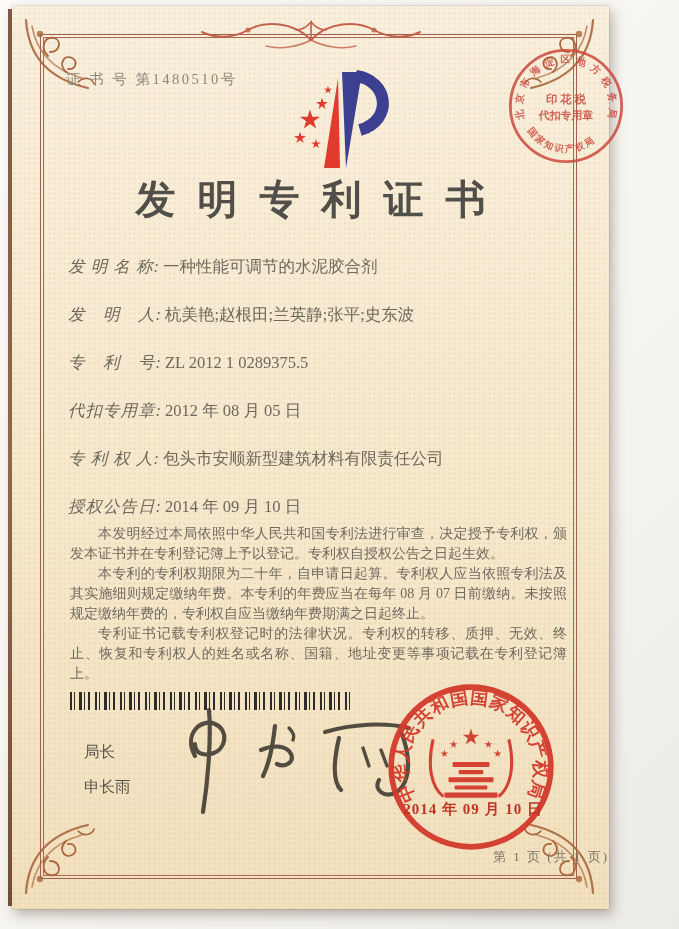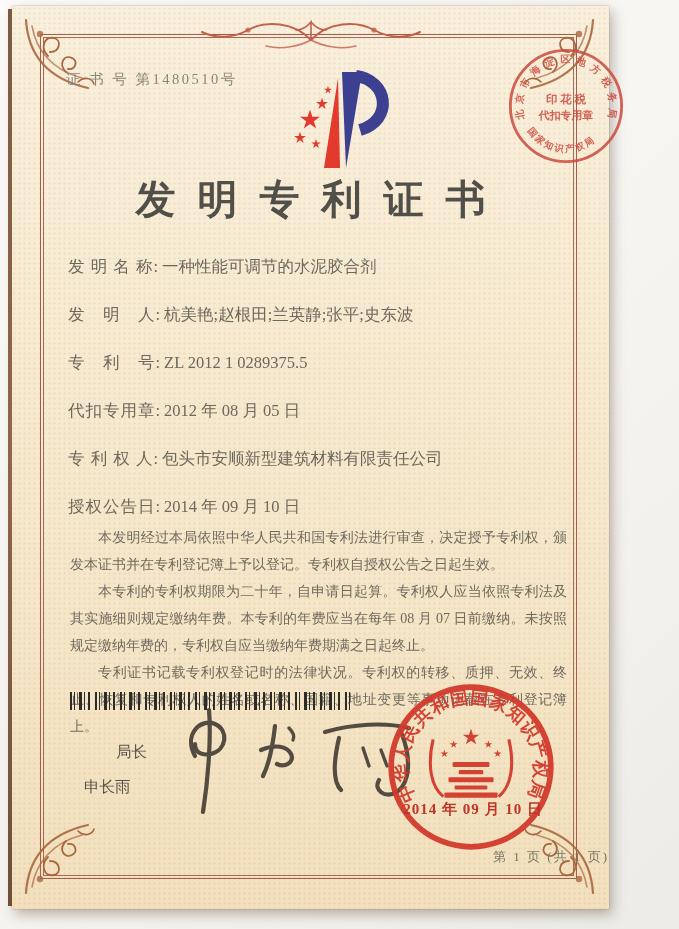--- a/index.html
+++ b/index.html
@@ -33,35 +33,35 @@
   .top-ornament{position:absolute;left:50%;top:4px;transform:translateX(-50%);width:230px;height:48px;color:#c2604a;}
   .cert-no{position:absolute;left:54px;top:64px;font-size:14.5px;letter-spacing:2.5px;color:#8b8677;}
   .logo{position:absolute;left:264px;top:62px;width:140px;height:112px;}
   .stamp{position:absolute;left:494px;top:40px;width:120px;height:120px;opacity:.85;}
   .title{
     position:absolute;left:0;right:0;top:166px;text-align:center;
     font-size:40px;font-weight:600;color:#514f49;letter-spacing:22px;text-indent:22px;
   }
   .fields{position:absolute;left:56px;top:250px;right:36px;}
   .field{height:21px;margin-bottom:27px;font-size:16.5px;color:#6d685c;white-space:nowrap;}
-  .field .lbl{letter-spacing:1px;}
+  .field .lbl{letter-spacing:1px;font-style:italic;}
   .field .val{margin-left:3px;}
-  .body-text{position:absolute;left:58px;right:42px;top:518px;font-size:14px;line-height:27px;color:#6f6a5f;text-align:justify;}
+  .body-text{position:absolute;left:58px;right:42px;top:518px;font-size:14px;line-height:20px;color:#6f6a5f;text-align:justify;}
   .body-text p{margin:0;text-indent:2em;}
   .barcode{
     position:absolute;left:58px;top:686px;width:280px;height:18px;
     background:repeating-linear-gradient(90deg,
       #2e2c29 0 2px, transparent 2px 4px,
       #2e2c29 4px 5px, transparent 5px 9px,
       #2e2c29 9px 12px, transparent 12px 14px,
       #2e2c29 14px 15px, transparent 15px 18px,
       #2e2c29 18px 20px, transparent 20px 25px);
   }
   .signer{position:absolute;left:72px;top:736px;font-size:15.5px;color:#56524a;}
-  .signer .signer-title{margin-bottom:14px;margin-left:32px;}
+  .signer .signer-title{margin-bottom:14px;}
   .signature{position:absolute;left:145px;top:698px;width:285px;height:118px;}
   .seal{position:absolute;left:372px;top:674px;width:174px;height:174px;opacity:.95;}
   .seal-date{
     position:absolute;left:378px;top:794px;width:166px;text-align:center;
     font-size:15px;font-weight:bold;color:#bf3426;letter-spacing:1px;
   }
   .footer{position:absolute;left:0;right:0;top:842px;text-align:right;font-size:13px;letter-spacing:2px;color:#7b7666;}
 </style>
 </head>
 <body>

